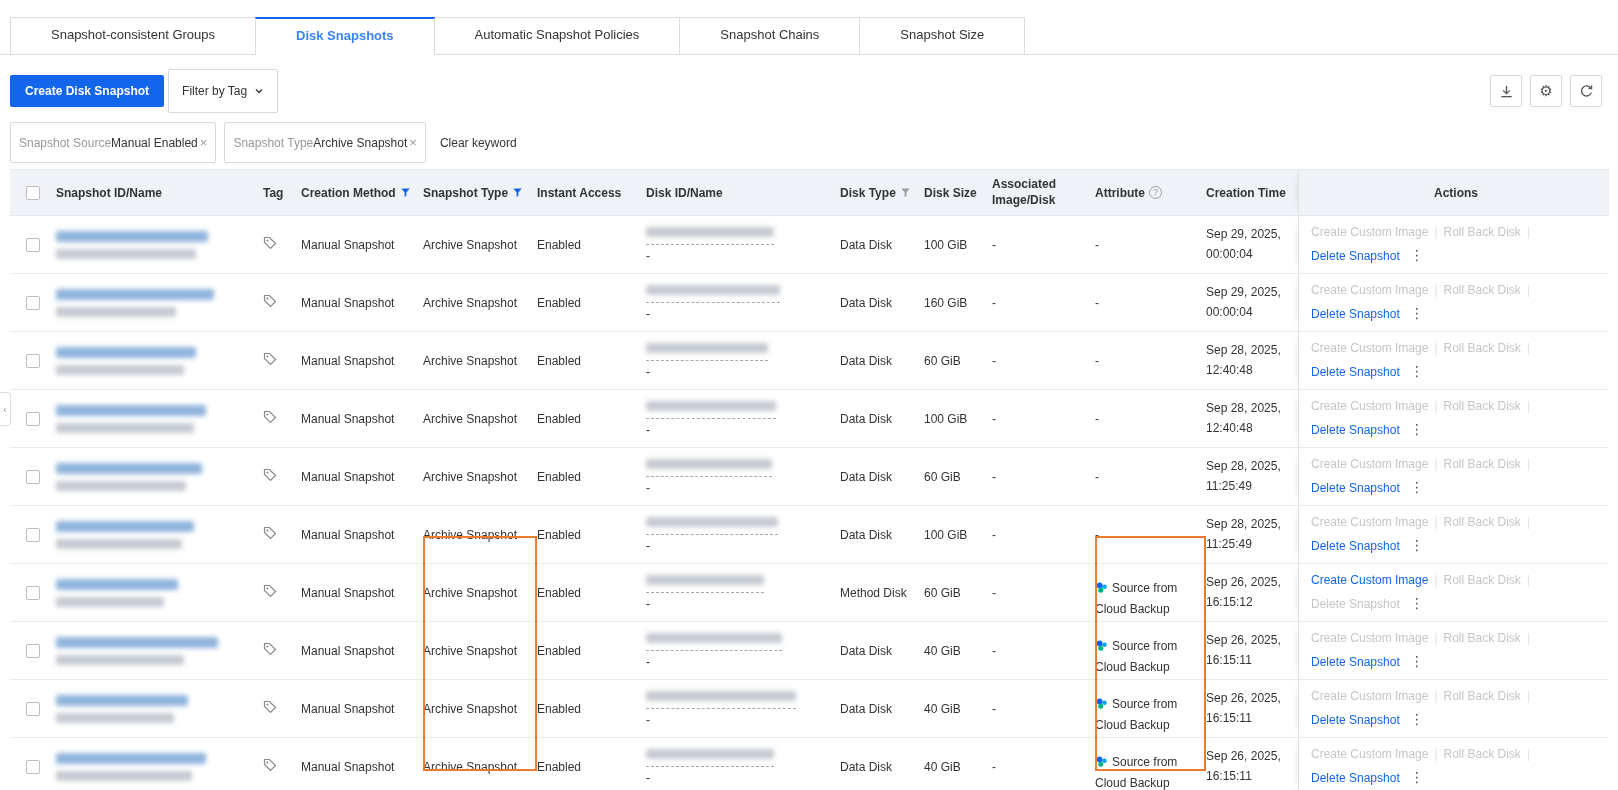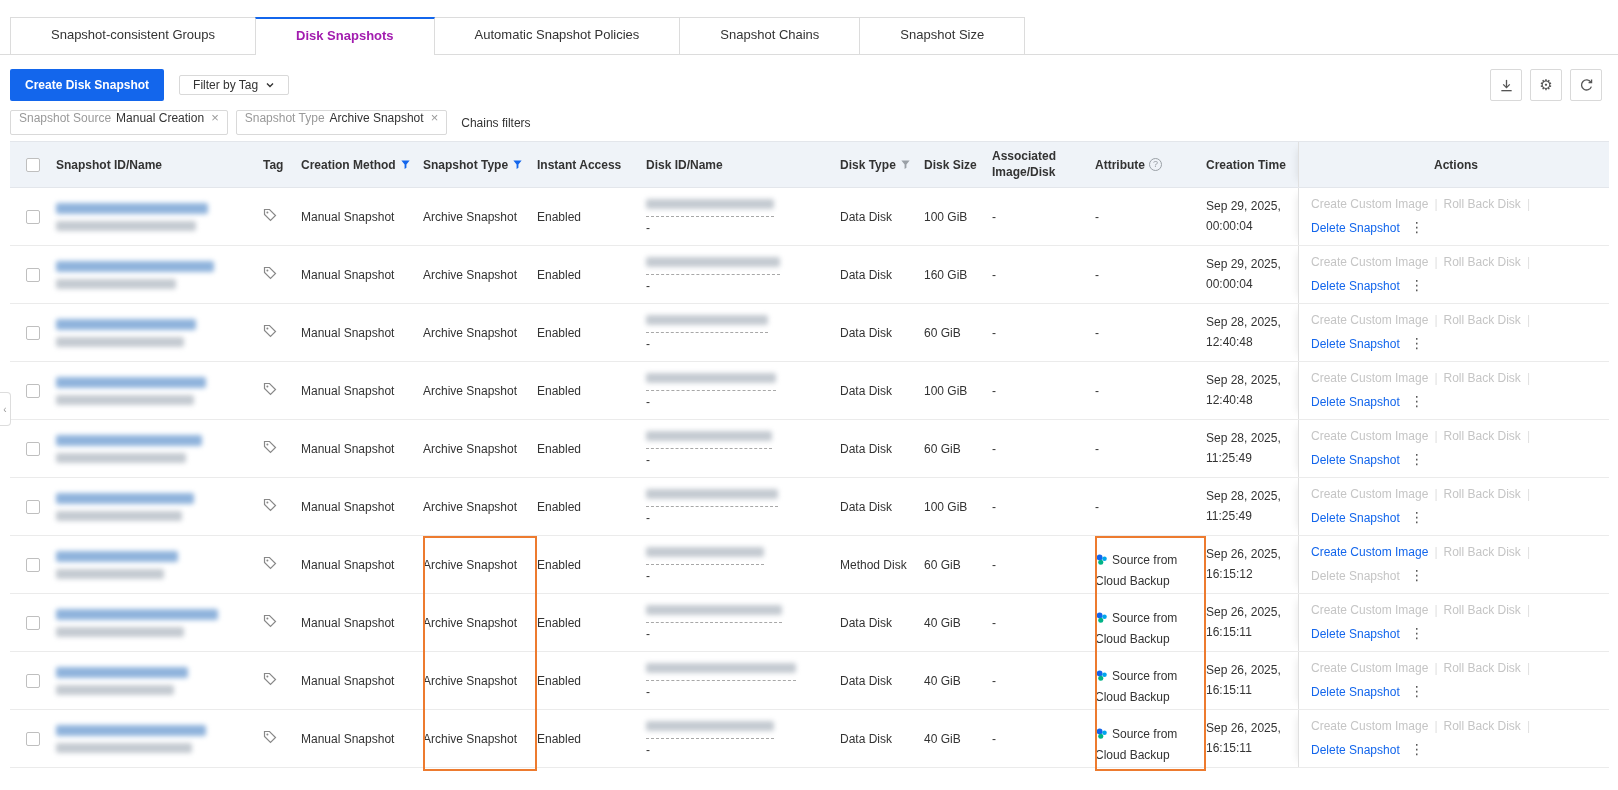--- a/index.html
+++ b/index.html
@@ -4,45 +4,45 @@
 <style>
   * { margin:0; padding:0; box-sizing:border-box; }
   html,body { background:#fff; }
   body { font-family:"Liberation Sans", sans-serif; }
   .page { position:relative; width:1618px; height:790px; background:#fff; overflow:hidden; }
 
   
   .tabbar { display:flex; align-items:flex-end; padding:17px 16px 0 10px; border-bottom:1px solid #dcdcdc; }
   .tab { height:37px; line-height:34px; padding:0 40px; font-size:13px; color:#333; background:#fff;
          border:1px solid #dcdcdc; border-bottom:none; margin-right:-1px; position:relative; cursor:pointer; white-space:nowrap; }
-  .tab.active { color:#a21caf; font-weight:bold; border-top:2px solid #1366EC; z-index:2; }
+  .tab.active { color:#3b82f6; font-weight:bold; border-top:2px solid #1366EC; z-index:2; }
   .tab.active::after { content:""; position:absolute; left:0; right:0; bottom:-1px; height:1px; background:#fff; }
 
   
-  .toolbar { display:flex; align-items:center; gap:15px; padding:14px 16px 0 10px; }
+  .toolbar { display:flex; align-items:center; gap:4px; padding:14px 16px 0 10px; }
   .btn-primary { background:#1366EC; color:#fff; border:none; height:32px; padding:0 15px; font-size:12px;
                  font-weight:bold; border-radius:2px; cursor:pointer; }
   .search-group { display:flex; align-items:center; height:32px; border:1px solid #d9d9d9; border-radius:2px;
                   width:456px; background:#fff; }
   .search-mode { display:flex; align-items:center; gap:7px; padding:0 10px; font-size:12px; color:#333;
                  border-right:1px solid #e5e5e5; height:100%; cursor:pointer; white-space:nowrap; }
   .search-input { flex:1; border:none; outline:none; font-size:12px; padding:0 10px; color:#333; min-width:0; background:transparent; }
   .search-input::placeholder { color:#bfbfbf; }
   .search-btn { width:36px; height:100%; display:flex; align-items:center; justify-content:center; background:#fff;
                 border:none; border-left:1px solid #eee; cursor:pointer; }
-  .btn-outline { display:flex; align-items:center; gap:7px; height:20px; border:1px solid #d9d9d9; background:#fff;
+  .btn-outline { display:flex; align-items:center; gap:7px; height:44px; border:1px solid #d9d9d9; background:#fff;
                  border-radius:2px; padding:0 13px; font-size:12px; color:#333; cursor:pointer; white-space:nowrap; }
   .icon-buttons { margin-left:auto; display:flex; gap:8px; }
   .icon-btn { width:32px; height:32px; border:1px solid #d9d9d9; background:#fff; border-radius:2px;
               display:flex; align-items:center; justify-content:center; cursor:pointer; color:#555; font-size:15px; }
 
   
   .filter-bar { display:flex; align-items:center; gap:8px; padding:9px 16px 6px 10px; }
   .chips { display:flex; align-items:center; gap:8px; }
-  .chip { display:flex; gap:5px; border:1px solid #d9d9d9; border-radius:2px; height:25px;
+  .chip { display:flex; align-items:center; border:1px solid #d9d9d9; border-radius:2px; height:41px;
           padding:0 8px; font-size:12px; background:#fff; }
   .chip-name { color:#999; }
   .chip-value { color:#333; }
   .chip-x { color:#999; cursor:pointer; font-size:13px; margin-left:2px; line-height:1; }
   .clear-filters { font-size:12px; color:#333; cursor:pointer; margin-left:6px; }
 
   
   .table { margin-left:10px; width:1599px; font-size:12px; color:#333; }
   .trow { display:grid; grid-template-columns:46px 207px 38px 122px 114px 109px 194px 84px 68px 103px 111px 92px 1fr;
           align-items:center; }
@@ -124,30 +124,30 @@
             <path d="M13.4 1.6v3.2h-3.2"></path>
           </svg>
       </button>
     </div>
   </div>
 
   <div class="filter-bar">
     <div class="chips">
         <div class="chip">
           <span class="chip-name">Snapshot Source</span>
-          <span class="chip-value">Manual Creation</span>
+          <span class="chip-value">Manual Enabled</span>
           <span class="chip-x">×</span>
         </div>
         <div class="chip">
           <span class="chip-name">Snapshot Type</span>
           <span class="chip-value">Archive Snapshot</span>
           <span class="chip-x">×</span>
         </div>
       </div>
-    <span class="clear-filters">Chains filters</span>
+    <span class="clear-filters">Clear keyword</span>
   </div>
 
   <div class="table">
     <div class="trow thead">
       <div class="cell cell-check">
           <span class="cb"></span>
         </div>
       <div class="cell hcell">
           <span>Snapshot ID/Name</span>
         </div>

